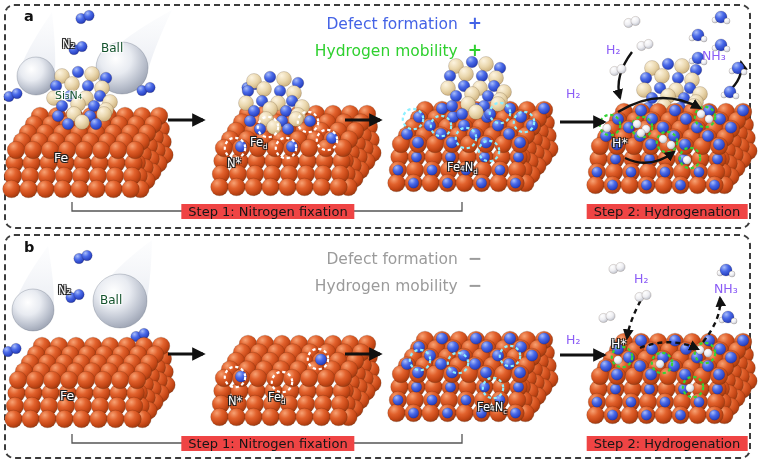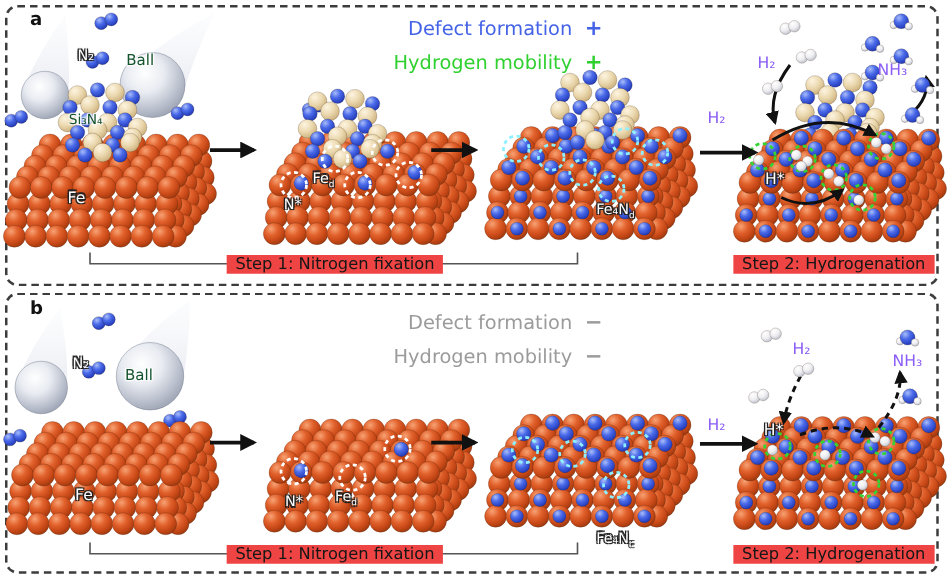--- a/index.html
+++ b/index.html
@@ -1161,21 +1161,21 @@
   <div class="legend-line" style="top:40px;color:#2fd02f;">
     <span>Hydrogen mobility</span>
       <span class="sign">+</span>
   </div>
   <div class="atom-label" style="left:62px;top:37px;">N₂</div>
   <div class="dark-label" style="left:101px;top:41px;font-size:12px;">Ball</div>
   <div class="dark-label" style="left:55px;top:89px;">Si₃N₄</div>
   <div class="atom-label" style="left:54px;top:150px;font-size:12.5px;">Fe</div>
   <div class="atom-label" style="left:250px;top:135px;"><span>Fe</span><sub>d</sub></div>
   <div class="atom-label" style="left:227px;top:156px;">N*</div>
-  <div class="atom-label" style="left:477px;top:160px;"><span>Fe₄N</span><sub>d</sub></div>
+  <div class="atom-label" style="left:447px;top:160px;"><span>Fe₄N</span><sub>d</sub></div>
   <div class="plain-label" style="left:566px;top:86px;">H₂</div>
   <div class="plain-label" style="left:606px;top:42px;">H₂</div>
   <div class="atom-label" style="left:612px;top:135px;font-size:12.5px;">H*</div>
   <div class="plain-label" style="left:702px;top:48px;">NH₃</div>
   <div class="step-label" style="left:268px;top:204px;">Step 1: Nitrogen fixation</div>
   <div class="step-label" style="left:667px;top:204px;">Step 2: Hydrogenation</div>
 
   <div class="panel-letter" style="left:24px;top:239px;">b</div>
   <div class="legend-line" style="top:248px;color:#9b9b9b;">
     <span>Defect formation</span>
@@ -1183,20 +1183,20 @@
   </div>
   <div class="legend-line" style="top:275px;color:#9b9b9b;">
     <span>Hydrogen mobility</span>
       <span class="sign">−</span>
   </div>
   <div class="atom-label" style="left:58px;top:283px;">N₂</div>
   <div class="dark-label" style="left:100px;top:293px;font-size:12px;">Ball</div>
   <div class="atom-label" style="left:60px;top:388px;font-size:12.5px;">Fe</div>
   <div class="atom-label" style="left:228px;top:394px;">N*</div>
   <div class="atom-label" style="left:268px;top:390px;"><span>Fe</span><sub>d</sub></div>
-  <div class="atom-label" style="left:477px;top:423px;"><span>Fe₄N</span><sub>c</sub></div>
+  <div class="atom-label" style="left:477px;top:400px;"><span>Fe₄N</span><sub>c</sub></div>
   <div class="plain-label" style="left:566px;top:332px;">H₂</div>
   <div class="plain-label" style="left:634px;top:271px;">H₂</div>
   <div class="atom-label" style="left:611px;top:336px;font-size:12.5px;">H*</div>
   <div class="plain-label" style="left:714px;top:281px;">NH₃</div>
   <div class="step-label" style="left:268px;top:436px;">Step 1: Nitrogen fixation</div>
   <div class="step-label" style="left:667px;top:436px;">Step 2: Hydrogenation</div>
 </div>
 
 </body></html>

